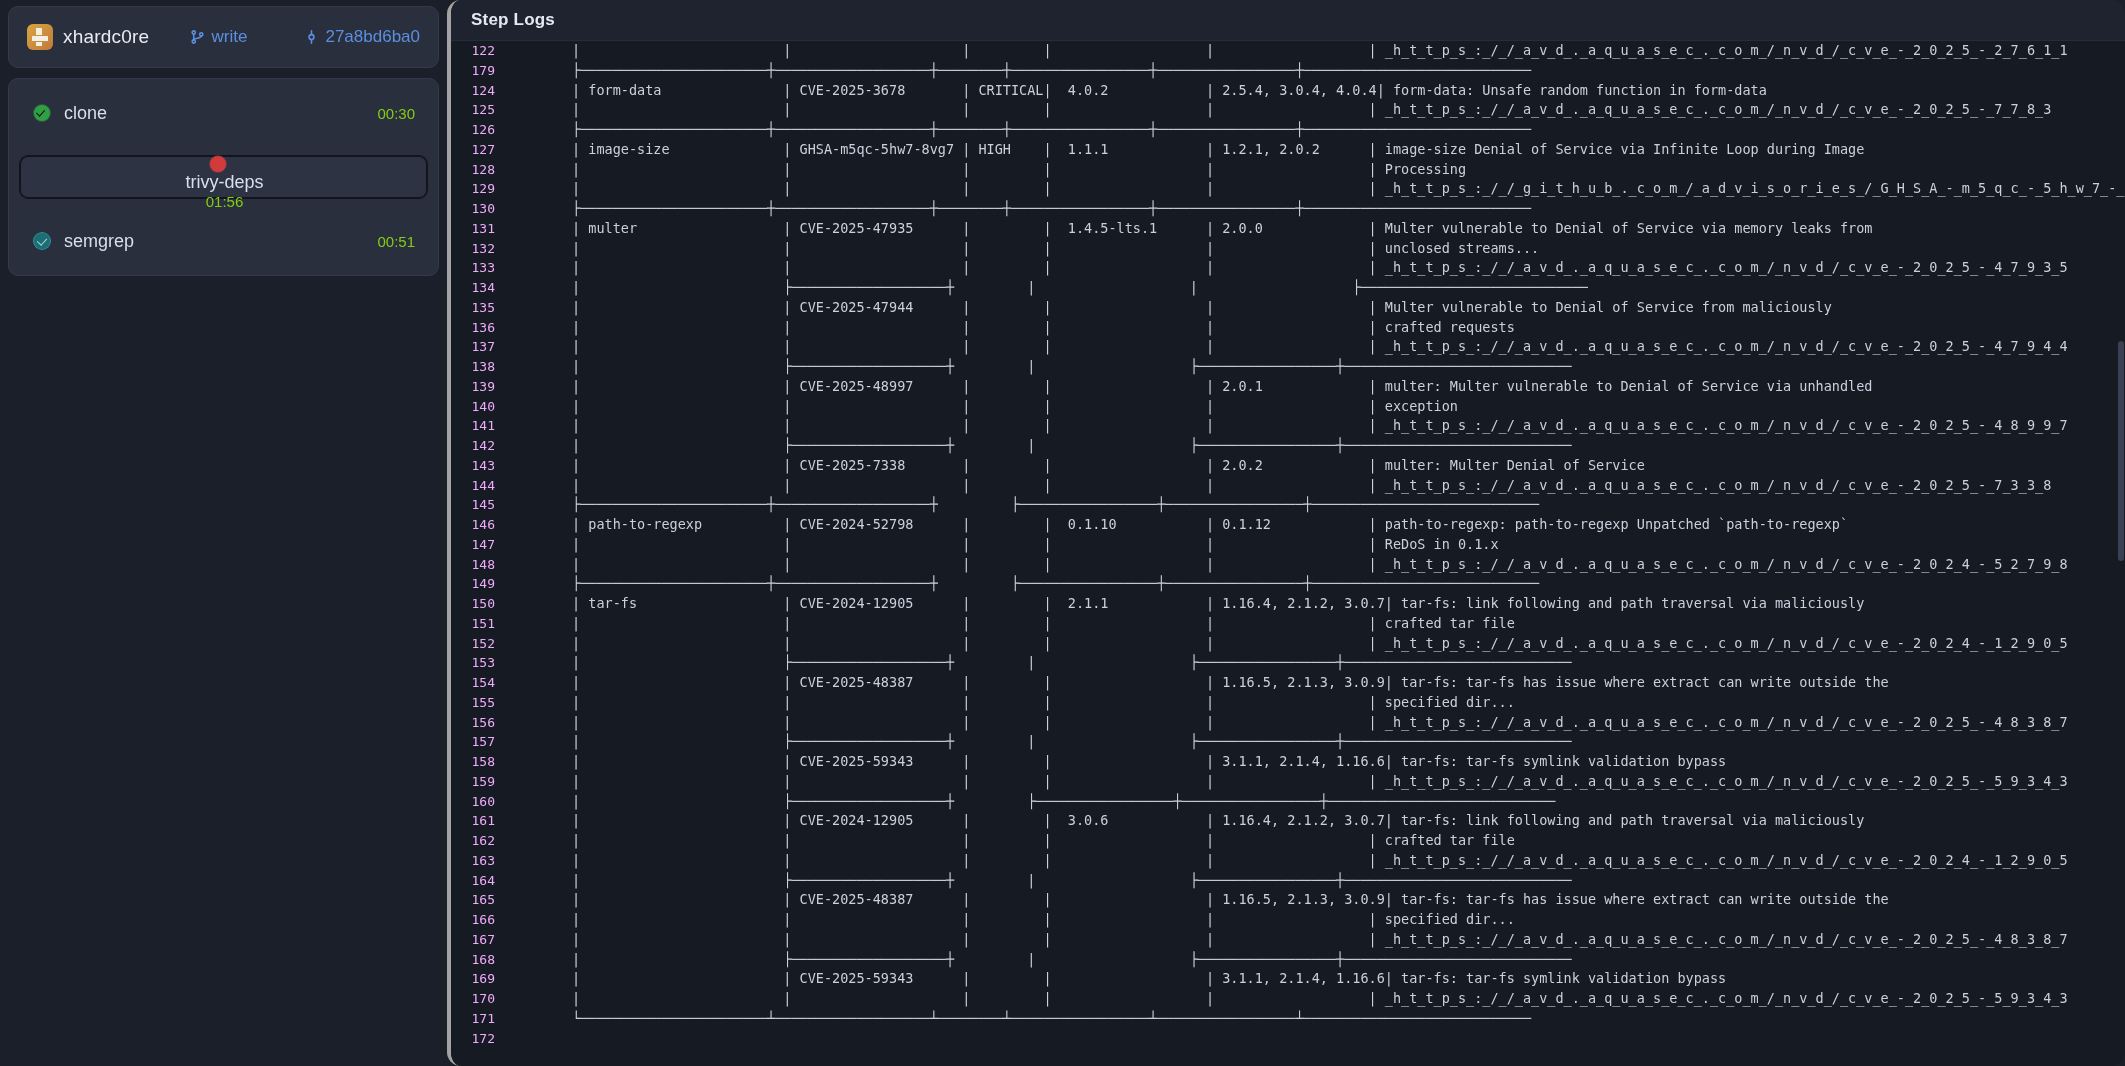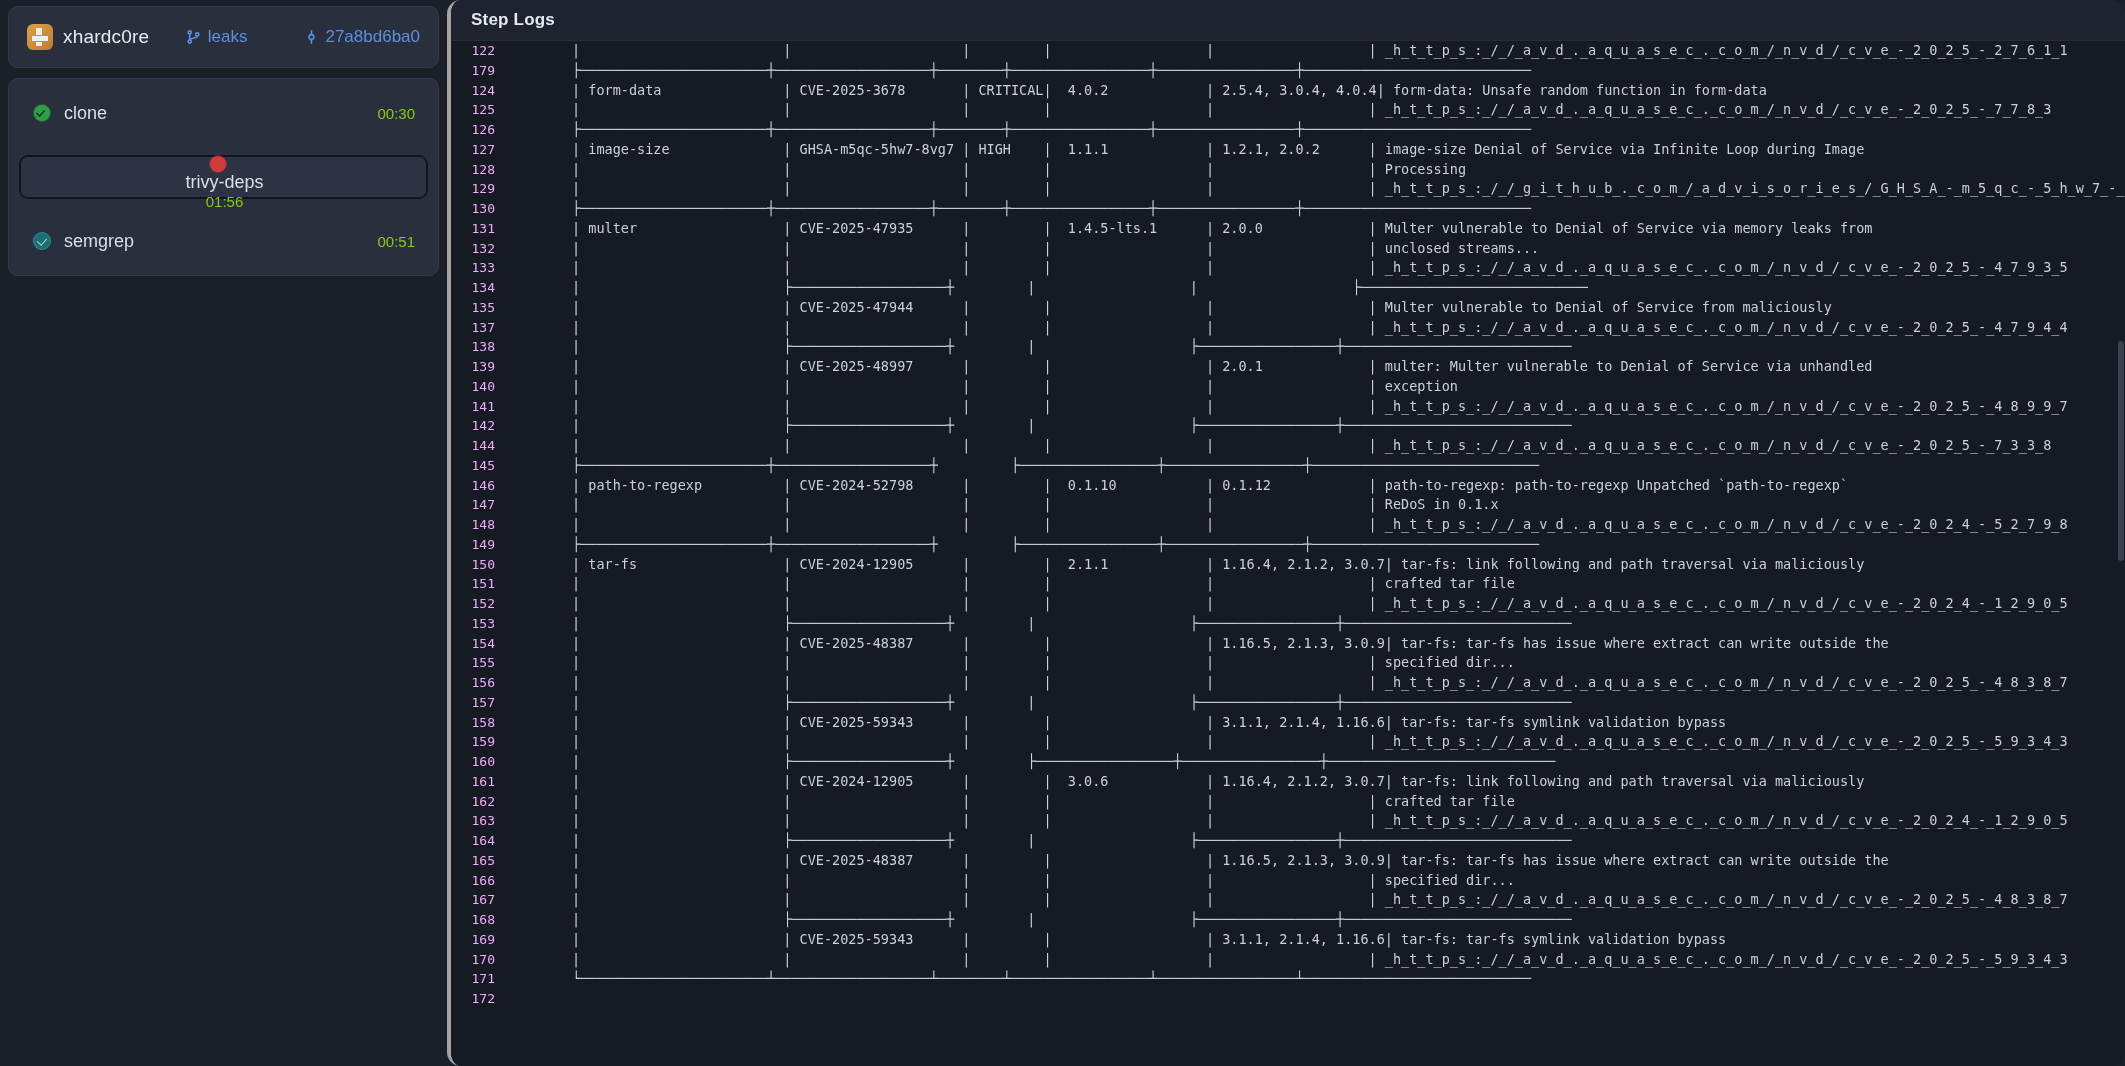--- a/index.html
+++ b/index.html
@@ -273,21 +273,21 @@
       <div class="repo-meta repo-branch">
         <span>
           <svg class="ico-svg" width="15" height="16" viewBox="0 0 16 16" fill="none" stroke="#5b8fe0" stroke-width="1.7" stroke-linecap="round">
             <circle cx="4" cy="3.2" r="1.7"></circle>
             <circle cx="4" cy="12.8" r="1.7"></circle>
             <circle cx="12" cy="5.2" r="1.7"></circle>
             <path d="M4 5v6"></path>
             <path d="M12 7c0 3-8 1.5-8 4.2"></path>
           </svg>
         </span>
-        <span>leaks</span>
+        <span>write</span>
       </div>
 
       <div class="repo-meta repo-commit">
         <span>
           <svg class="ico-svg" width="13" height="16" viewBox="0 0 14 16" fill="none" stroke="#5b8fe0" stroke-width="1.7" stroke-linecap="round">
             <circle cx="7" cy="8" r="2.6"></circle>
             <path d="M7 1.2v3.2"></path>
             <path d="M7 11.6v3.2"></path>
           </svg>
         </span>
@@ -332,26 +332,28 @@
           <div class="log-line"><span class="ln">126</span><span class="lc">        ├───────────────────────┼───────────────────┼────────┼─────────────────┼─────────────────┼────────────────────────────</span></div>
           <div class="log-line"><span class="ln">127</span><span class="lc">        | image-size              | GHSA-m5qc-5hw7-8vg7 | HIGH    |  1.1.1            | 1.2.1, 2.0.2      | image-size Denial of Service via Infinite Loop during Image</span></div>
           <div class="log-line"><span class="ln">128</span><span class="lc">        |                         |                     |         |                   |                   | Processing</span></div>
           <div class="log-line"><span class="ln">129</span><span class="lc">        |                         |                     |         |                   |                   | ̲h̲t̲t̲p̲s̲:̲/̲/̲g̲i̲t̲h̲u̲b̲.̲c̲o̲m̲/̲a̲d̲v̲i̲s̲o̲r̲i̲e̲s̲/̲G̲H̲S̲A̲-̲m̲5̲q̲c̲-̲5̲h̲w̲7̲-̲8̲v̲g̲7</span></div>
           <div class="log-line"><span class="ln">130</span><span class="lc">        ├───────────────────────┼───────────────────┼────────┼─────────────────┼─────────────────┼────────────────────────────</span></div>
           <div class="log-line"><span class="ln">131</span><span class="lc">        | multer                  | CVE-2025-47935      |         |  1.4.5-lts.1      | 2.0.0             | Multer vulnerable to Denial of Service via memory leaks from</span></div>
           <div class="log-line"><span class="ln">132</span><span class="lc">        |                         |                     |         |                   |                   | unclosed streams...</span></div>
           <div class="log-line"><span class="ln">133</span><span class="lc">        |                         |                     |         |                   |                   | ̲h̲t̲t̲p̲s̲:̲/̲/̲a̲v̲d̲.̲a̲q̲u̲a̲s̲e̲c̲.̲c̲o̲m̲/̲n̲v̲d̲/̲c̲v̲e̲-̲2̲0̲2̲5̲-̲4̲7̲9̲3̲5</span></div>
           <div class="log-line"><span class="ln">134</span><span class="lc">        |                         ├───────────────────┼         |                   |                   ├────────────────────────────</span></div>
           <div class="log-line"><span class="ln">135</span><span class="lc">        |                         | CVE-2025-47944      |         |                   |                   | Multer vulnerable to Denial of Service from maliciously</span></div>
+          <div class="log-line"><span class="ln">136</span><span class="lc">        |                         |                     |         |                   |                   | crafted requests</span></div>
           <div class="log-line"><span class="ln">137</span><span class="lc">        |                         |                     |         |                   |                   | ̲h̲t̲t̲p̲s̲:̲/̲/̲a̲v̲d̲.̲a̲q̲u̲a̲s̲e̲c̲.̲c̲o̲m̲/̲n̲v̲d̲/̲c̲v̲e̲-̲2̲0̲2̲5̲-̲4̲7̲9̲4̲4</span></div>
           <div class="log-line"><span class="ln">138</span><span class="lc">        |                         ├───────────────────┼         |                   ├─────────────────┼────────────────────────────</span></div>
           <div class="log-line"><span class="ln">139</span><span class="lc">        |                         | CVE-2025-48997      |         |                   | 2.0.1             | multer: Multer vulnerable to Denial of Service via unhandled</span></div>
           <div class="log-line"><span class="ln">140</span><span class="lc">        |                         |                     |         |                   |                   | exception</span></div>
           <div class="log-line"><span class="ln">141</span><span class="lc">        |                         |                     |         |                   |                   | ̲h̲t̲t̲p̲s̲:̲/̲/̲a̲v̲d̲.̲a̲q̲u̲a̲s̲e̲c̲.̲c̲o̲m̲/̲n̲v̲d̲/̲c̲v̲e̲-̲2̲0̲2̲5̲-̲4̲8̲9̲9̲7</span></div>
           <div class="log-line"><span class="ln">142</span><span class="lc">        |                         ├───────────────────┼         |                   ├─────────────────┼────────────────────────────</span></div>
+          <div class="log-line"><span class="ln">143</span><span class="lc">        |                         | CVE-2025-7338       |         |                   | 2.0.2             | multer: Multer Denial of Service</span></div>
           <div class="log-line"><span class="ln">144</span><span class="lc">        |                         |                     |         |                   |                   | ̲h̲t̲t̲p̲s̲:̲/̲/̲a̲v̲d̲.̲a̲q̲u̲a̲s̲e̲c̲.̲c̲o̲m̲/̲n̲v̲d̲/̲c̲v̲e̲-̲2̲0̲2̲5̲-̲7̲3̲3̲8</span></div>
           <div class="log-line"><span class="ln">145</span><span class="lc">        ├───────────────────────┼───────────────────┼         ├─────────────────┼─────────────────┼────────────────────────────</span></div>
           <div class="log-line"><span class="ln">146</span><span class="lc">        | path-to-regexp          | CVE-2024-52798      |         |  0.1.10           | 0.1.12            | path-to-regexp: path-to-regexp Unpatched `path-to-regexp`</span></div>
           <div class="log-line"><span class="ln">147</span><span class="lc">        |                         |                     |         |                   |                   | ReDoS in 0.1.x</span></div>
           <div class="log-line"><span class="ln">148</span><span class="lc">        |                         |                     |         |                   |                   | ̲h̲t̲t̲p̲s̲:̲/̲/̲a̲v̲d̲.̲a̲q̲u̲a̲s̲e̲c̲.̲c̲o̲m̲/̲n̲v̲d̲/̲c̲v̲e̲-̲2̲0̲2̲4̲-̲5̲2̲7̲9̲8</span></div>
           <div class="log-line"><span class="ln">149</span><span class="lc">        ├───────────────────────┼───────────────────┼         ├─────────────────┼─────────────────┼────────────────────────────</span></div>
           <div class="log-line"><span class="ln">150</span><span class="lc">        | tar-fs                  | CVE-2024-12905      |         |  2.1.1            | 1.16.4, 2.1.2, 3.0.7| tar-fs: link following and path traversal via maliciously</span></div>
           <div class="log-line"><span class="ln">151</span><span class="lc">        |                         |                     |         |                   |                   | crafted tar file</span></div>
           <div class="log-line"><span class="ln">152</span><span class="lc">        |                         |                     |         |                   |                   | ̲h̲t̲t̲p̲s̲:̲/̲/̲a̲v̲d̲.̲a̲q̲u̲a̲s̲e̲c̲.̲c̲o̲m̲/̲n̲v̲d̲/̲c̲v̲e̲-̲2̲0̲2̲4̲-̲1̲2̲9̲0̲5</span></div>
           <div class="log-line"><span class="ln">153</span><span class="lc">        |                         ├───────────────────┼         |                   ├─────────────────┼────────────────────────────</span></div>

